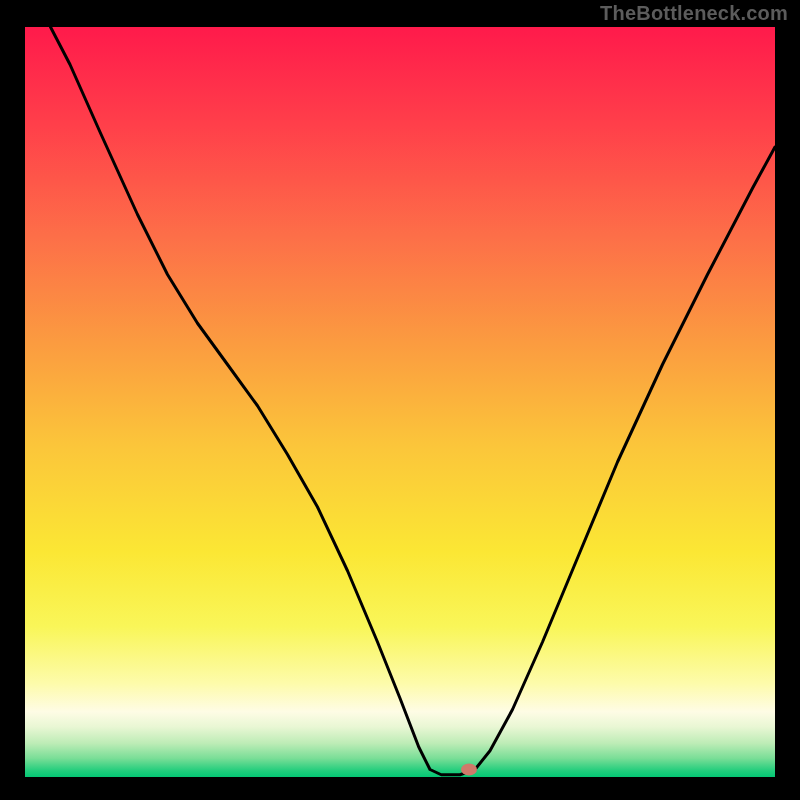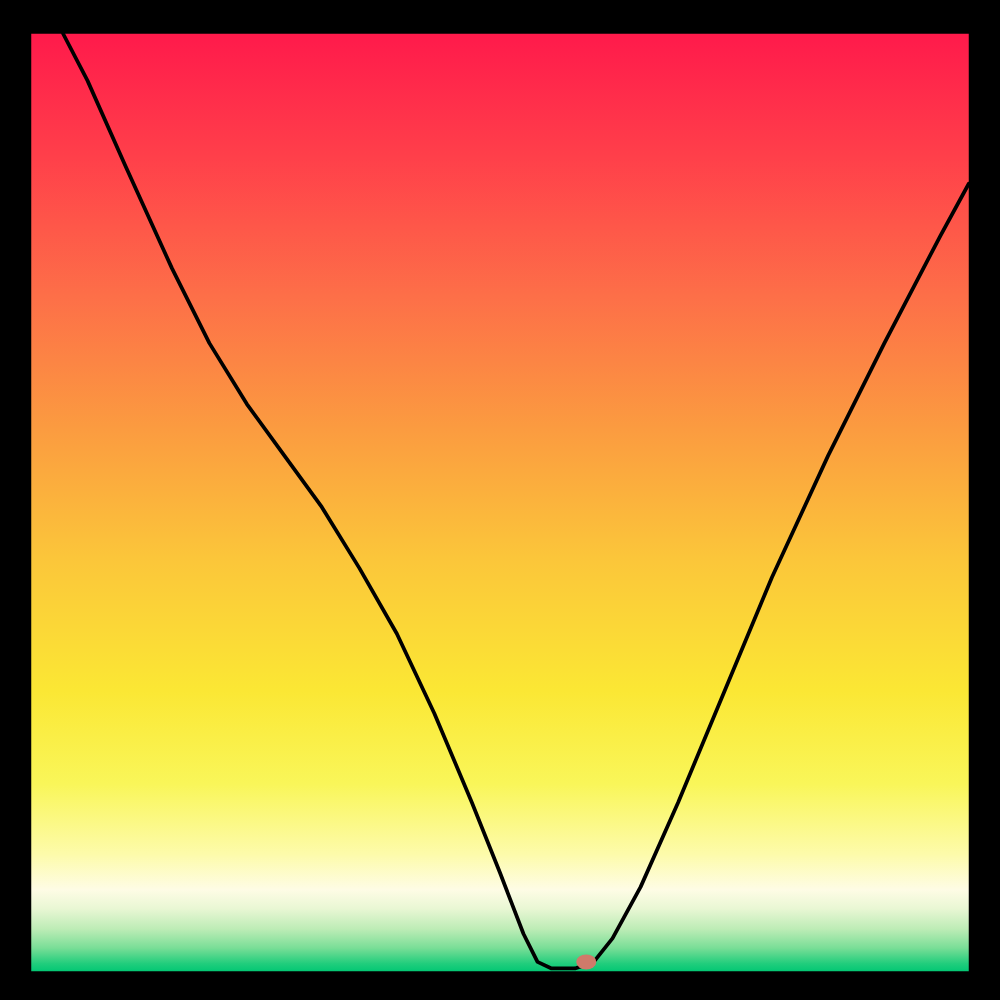--- a/index.html
+++ b/index.html
@@ -28,20 +28,21 @@
     z-index: 10;
   }
   svg {
     display: block;
   }
 </style>
 </head>
 <body>
 <div class="outer">
 
+  <div class="watermark">TheBottleneck.com</div>
 
   <svg id="chart-svg" width="800" height="800" viewBox="0 0 800 800">
     <defs>
       <linearGradient id="bg-grad" x1="0" y1="0" x2="0" y2="1">
           <stop offset="0.00%" stop-color="#ff1a4b"></stop>
           <stop offset="13.00%" stop-color="#ff3f4a"></stop>
           <stop offset="28.00%" stop-color="#fd6f48"></stop>
           <stop offset="42.00%" stop-color="#fb9b40"></stop>
           <stop offset="56.00%" stop-color="#fbc63a"></stop>
           <stop offset="70.00%" stop-color="#fbe734"></stop>

